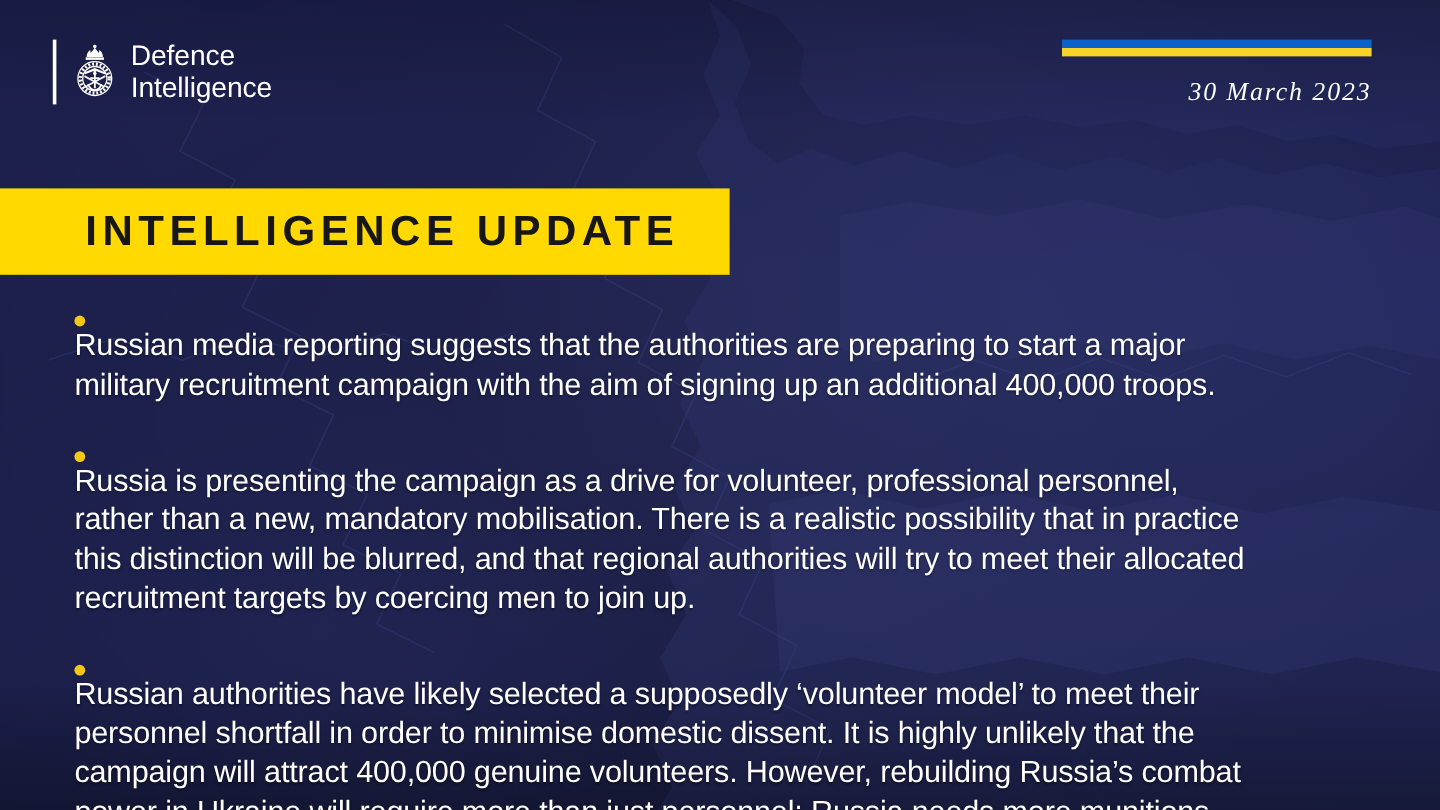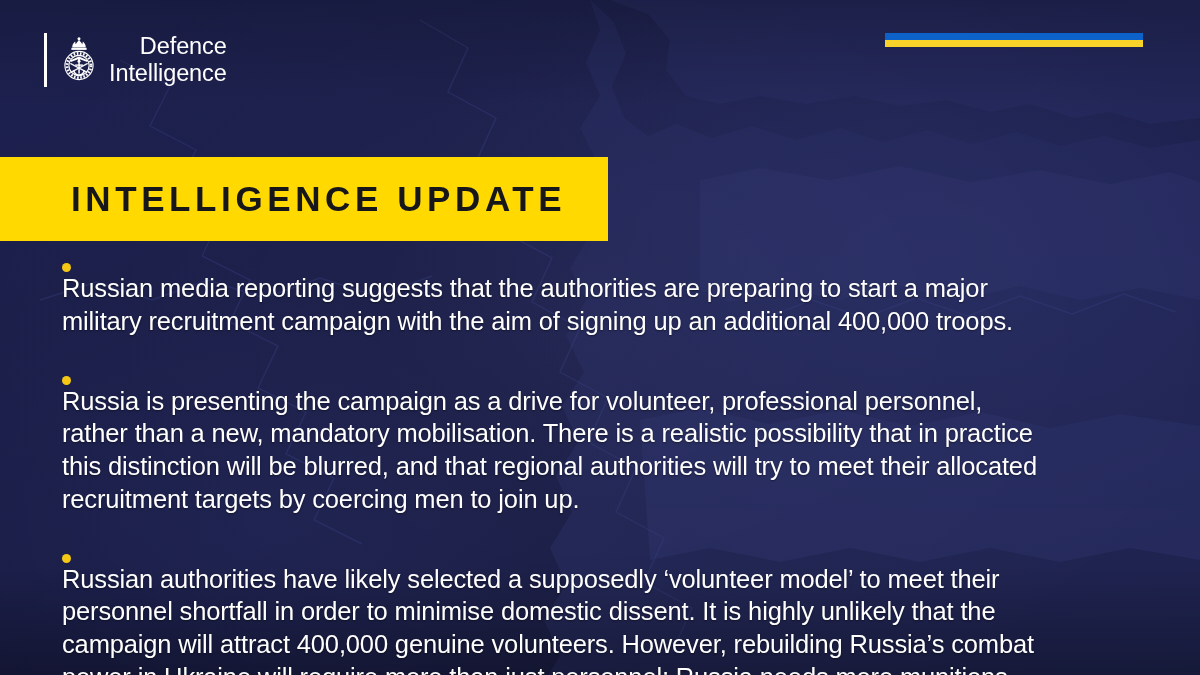--- a/index.html
+++ b/index.html
@@ -33,21 +33,21 @@
   #vignette {
     position:absolute; inset:0; pointer-events:none;
     background:
       radial-gradient(ellipse 1100px 760px at 50% 48%, rgba(255,255,255,0.025) 0%, rgba(0,0,0,0) 60%),
       linear-gradient(to bottom, rgba(0,0,0,0.18) 0%, rgba(0,0,0,0) 16%, rgba(0,0,0,0) 84%, rgba(0,0,0,0.28) 100%);
   }
 
   
   #logo-lockup {
     position:absolute; left:44px; top:33px;
-    display:flex; align-items:center; gap:0;text-align:right;
+    display:flex; align-items:center; gap:0;
   }
   #logo-rule {
     width:3px; height:54px;
     background:#ffffff;
     margin-right:13px;
   }
   #crest { width:38px; height:50px; flex:none; margin-right:11px; }
   #logo-text {
     color:#ffffff;
     font-size:23.5px;
@@ -82,21 +82,21 @@
     letter-spacing:1.6px;
     line-height:1.35;
     margin-top:2px;
     white-space:nowrap;
     font-family:"Liberation Serif", serif;
   }
 
   
   #banner {
     position:absolute; left:0; top:157px;
-    width:608px; height:84px;
+    width:608px; height:72px;
     background:#ffd900;
     display:flex; align-items:center;
   }
   #banner-text {
     color:#17171a;
     font-size:35px;
     font-weight:bold;
     letter-spacing:4.6px;
     padding-left:71px;
     white-space:nowrap;
@@ -204,20 +204,21 @@
       <div>Defence</div>
       <div>Intelligence</div>
     </div>
   </div>
 
   <div id="header-right">
     <div id="flag-bar">
       <div id="flag-blue"></div>
       <div id="flag-yellow"></div>
     </div>
+    <div id="update-date">30 March 2023</div>
   </div>
 
   <div id="banner">
     <span id="banner-text">INTELLIGENCE UPDATE</span>
   </div>
 
   <div id="bullets">
     <div class="bullet-row">
       <span class="bullet-dot"></span>
       <span class="bullet-text">Russian media reporting suggests that the authorities are preparing to start a major military recruitment campaign with the aim of signing up an additional 400,000 troops.</span>

